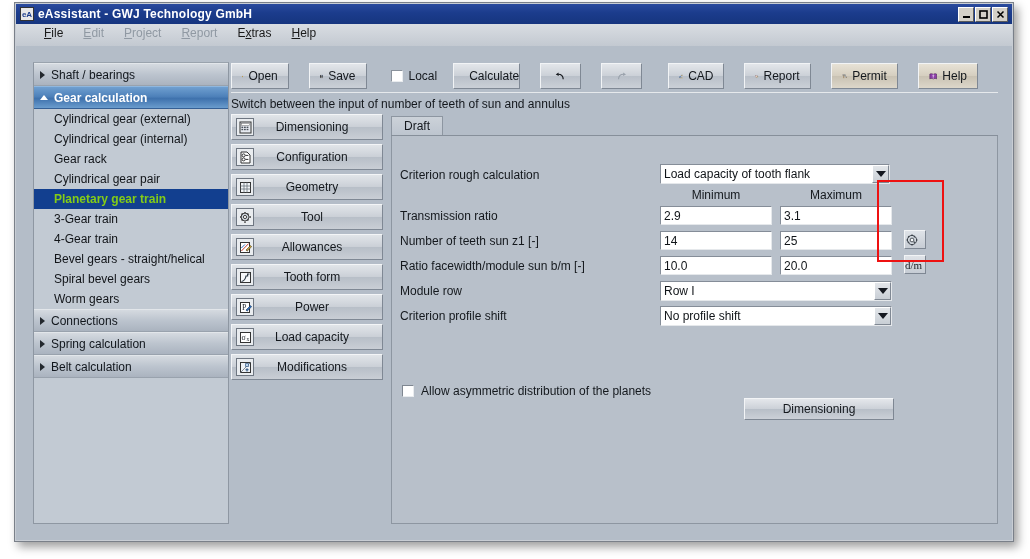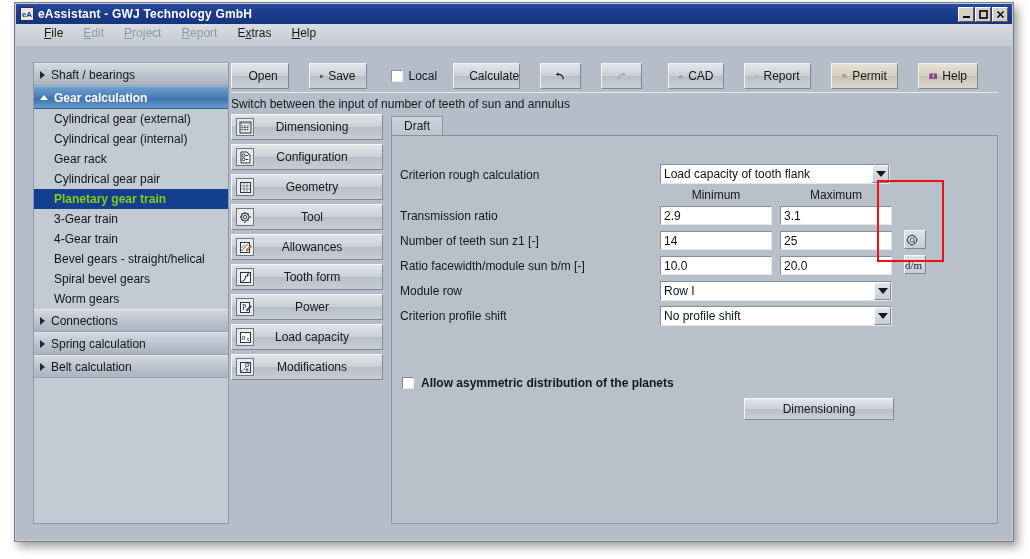--- a/index.html
+++ b/index.html
@@ -579,21 +579,21 @@
               <div class="row" style="left:8px;top:173px;">
                 <span class="lbl">Criterion profile shift</span>
               </div>
               <div class="sel-wrap" style="position:absolute;left:268px;top:170px;width:232px;">
                 <span class="sv">No profile shift</span>
                 <span class="sel-arrow">
                     <span class="caret"></span>
                   </span>
               </div>
 
-              <div class="chk-row" style="left:10px;top:240px;font-weight:bold;">
+              <div class="chk-row" style="left:10px;top:248px;">
                 <span class="cbox2"></span>
                 <span class="lbl">Allow asymmetric distribution of the planets</span>
               </div>
 
               <div class="dim-btn" style="left:352px;top:262px;width:150px;">
                 <span>Dimensioning</span>
               </div>
 
             </div>
           </div>

